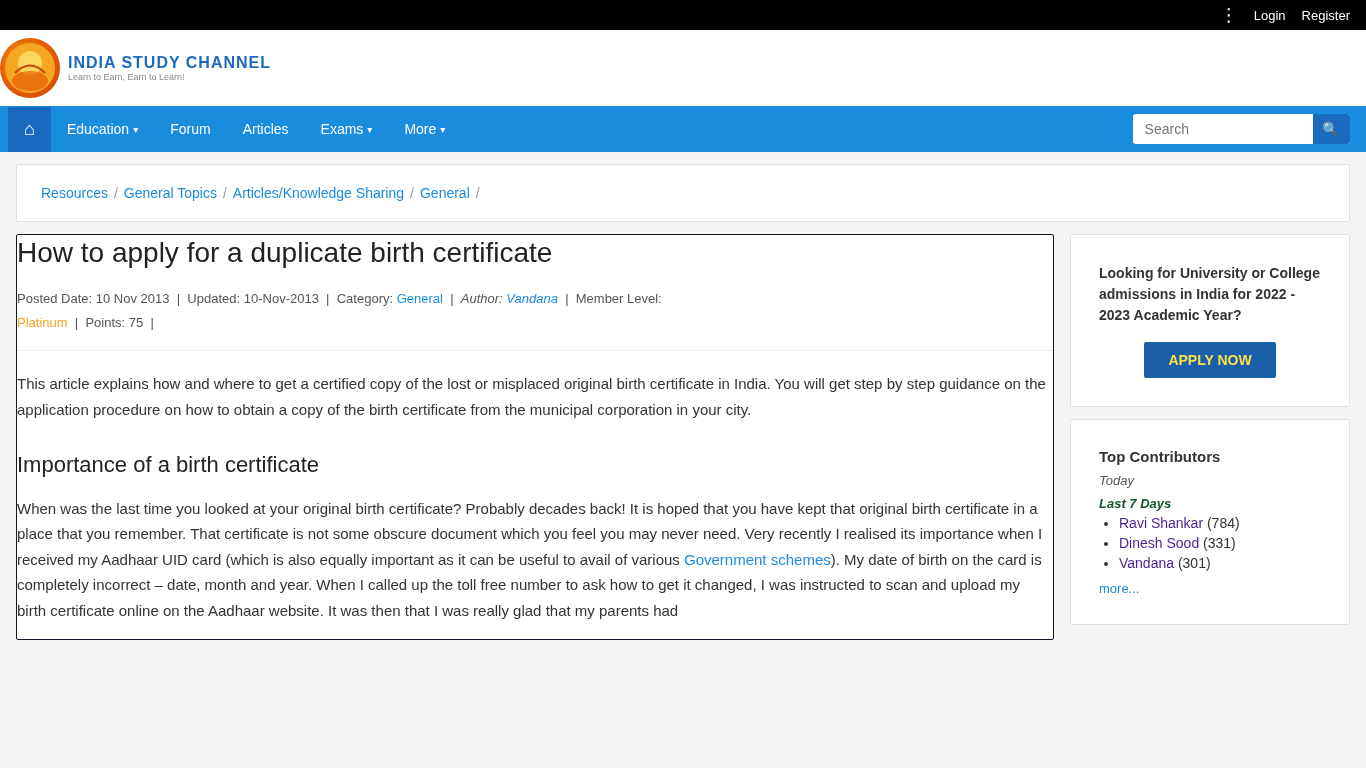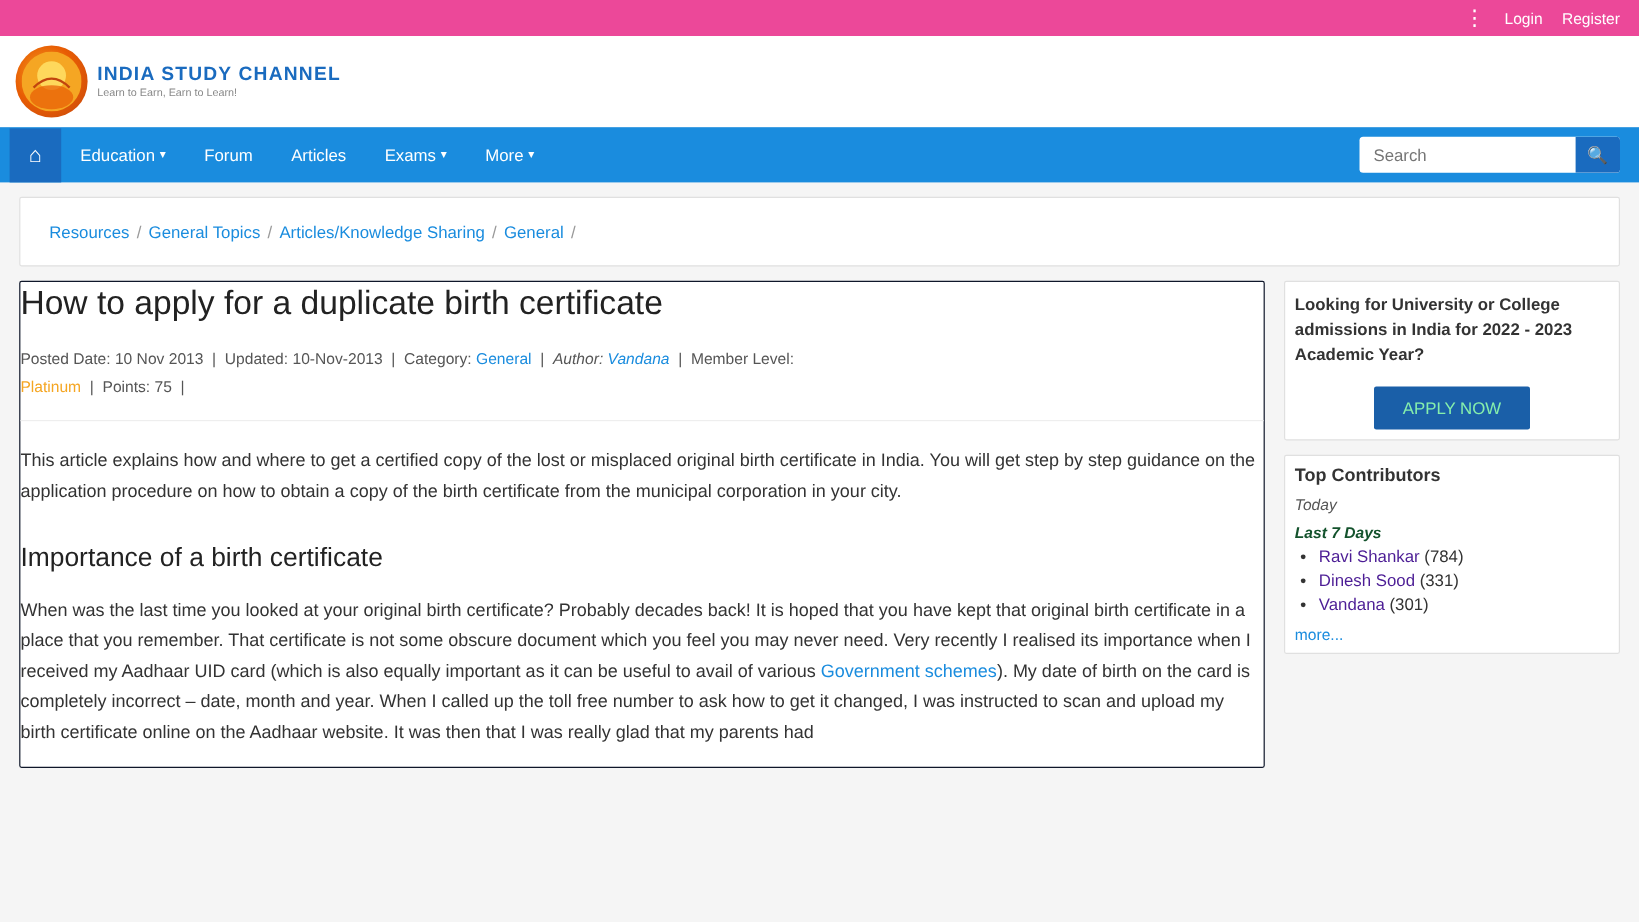--- a/index.html
+++ b/index.html
@@ -1,34 +1,34 @@
 <!DOCTYPE html>
 <html><head>
   <meta charset="utf-8">
   <style>
     * { margin: 0; padding: 0; box-sizing: border-box; }
     body { font-family: Arial, sans-serif; font-size: 14px; color: #333; background: #f5f5f5; }
 
     
     .top-bar {
-      background: #ec4899;
+      background: #000000;
       color: white;
       display: flex;
       justify-content: flex-end;
       align-items: center;
       padding: 4px 16px;
       gap: 16px;
       font-size: 13px;
     }
     .top-bar a { color: white; text-decoration: none; cursor: pointer; }
 
     
     .header {
       background: white;
-      padding: 8px 13px;
+      padding: 8px 0;
       display: flex;
     }
     .logo-container { display: flex; align-items: center; gap: 8px; }
     .logo-circle {
       width: 60px;
       height: 60px;
       border-radius: 50%;
       background: radial-gradient(circle at 40% 40%, #f5a623, #e85d04, #c1440e);
       display: flex;
       align-items: center;
@@ -144,36 +144,36 @@
       width: 280px;
       flex-shrink: 0;
       display: flex;
       flex-direction: column;
       gap: 12px;
     }
     .sidebar-card {
       background: white;
       border: 1px solid #e0e0e0;
       border-radius: 2px;
-      padding: 8px;
+      padding: 28px;
     }
     .admissions-text {
       font-size: 14px;
       font-weight: bold;
       color: #333;
       margin-bottom: 16px;
       line-height: 1.5;
     }
     .apply-btn {
       background: #1a5fa8;
-      color: #86efac;
+      color: #fde047;
       border: none;
       padding: 10px 24px;
       font-size: 14px;
-      font-weight: normal;
+      font-weight: bold;
       cursor: pointer;
       display: block;
       margin: 0 auto;
       border-radius: 2px;
     }
     .contributors-title {
       font-size: 15px;
       font-weight: bold;
       color: #333;
       margin-bottom: 8px;

